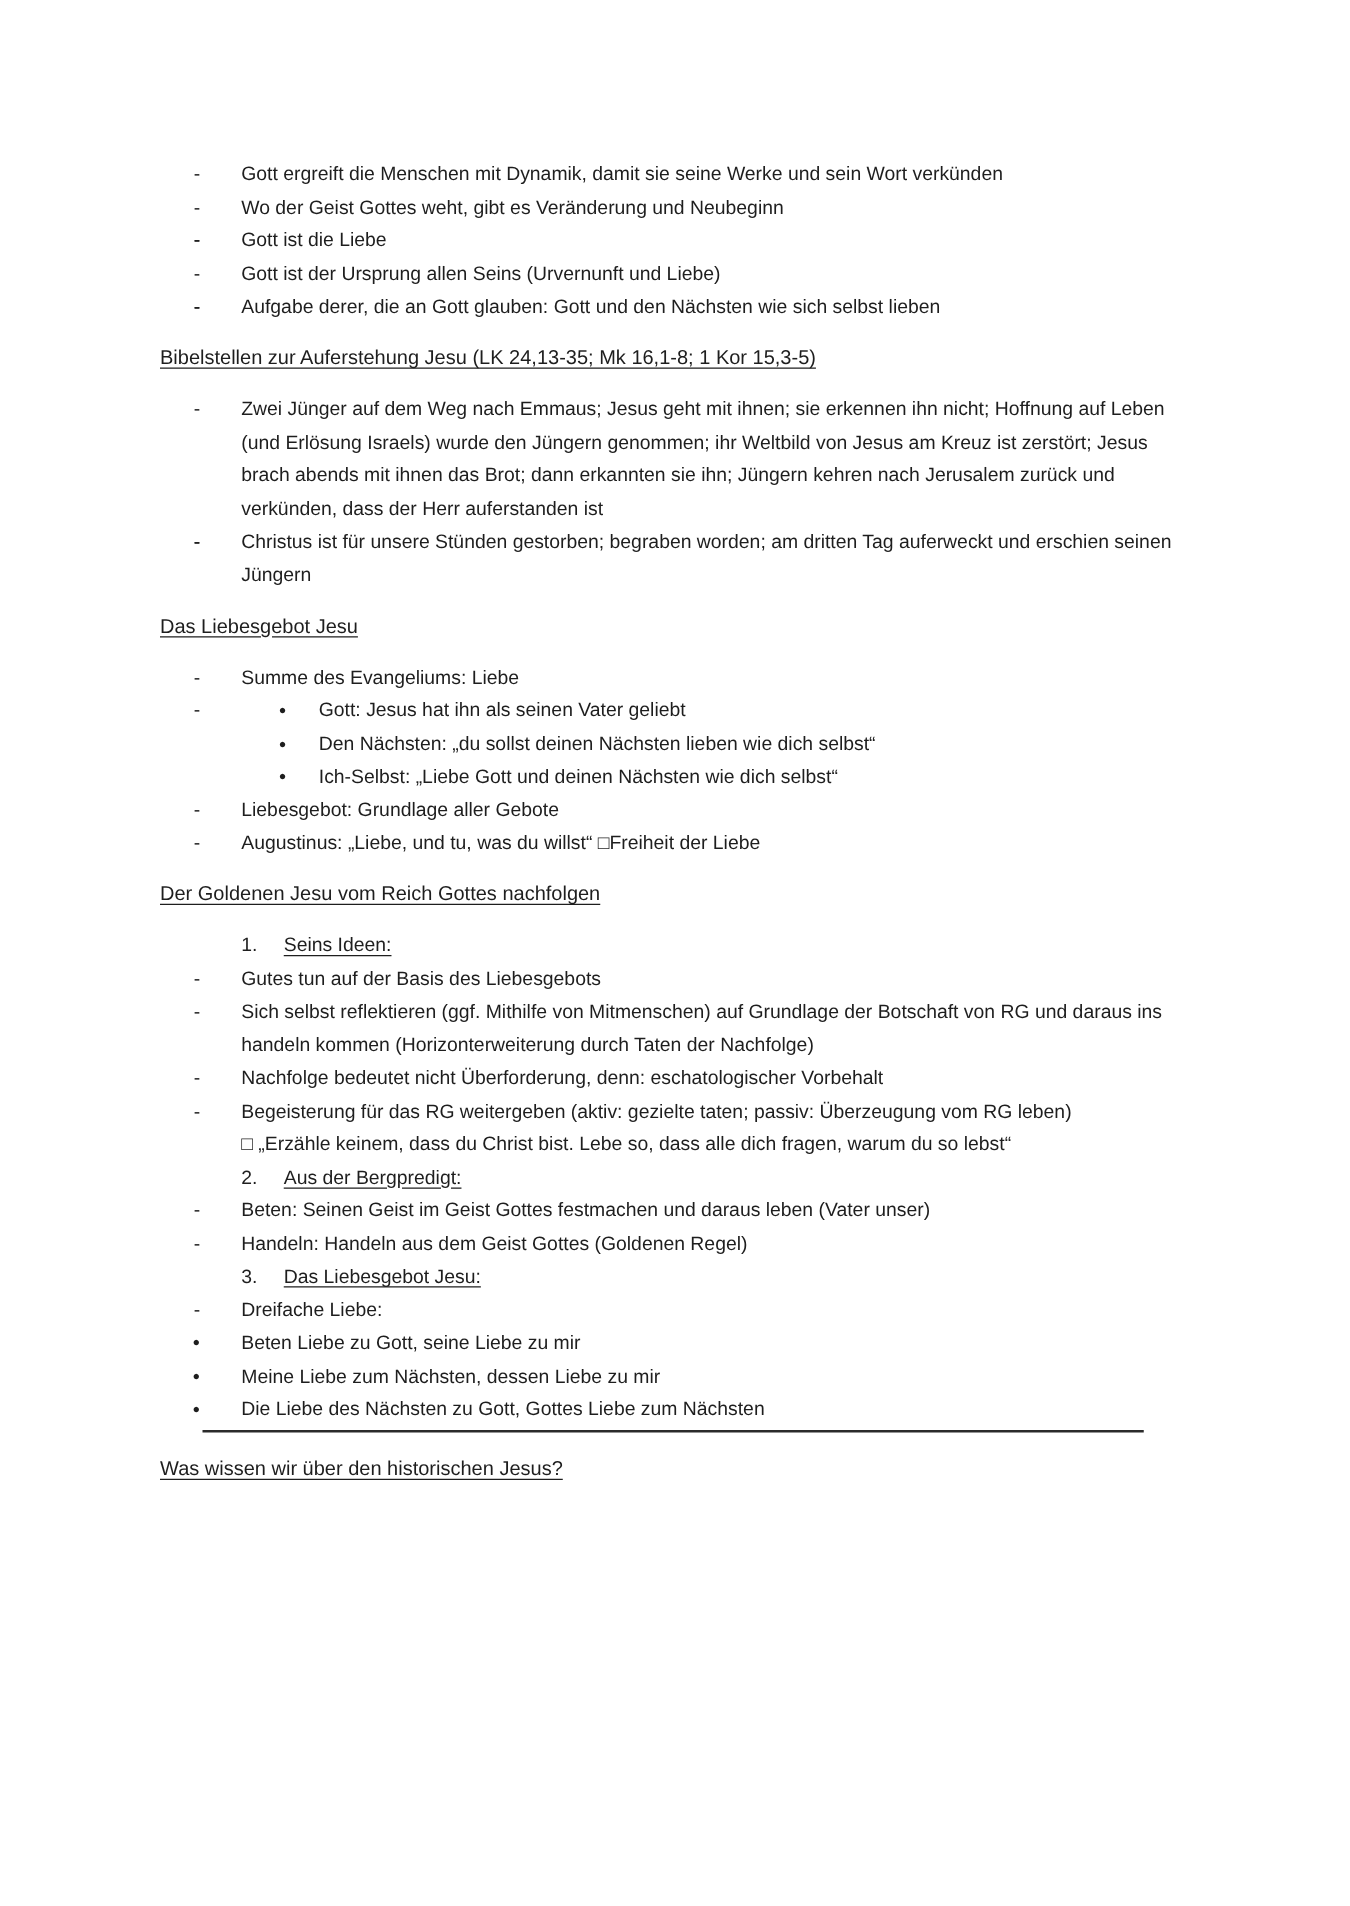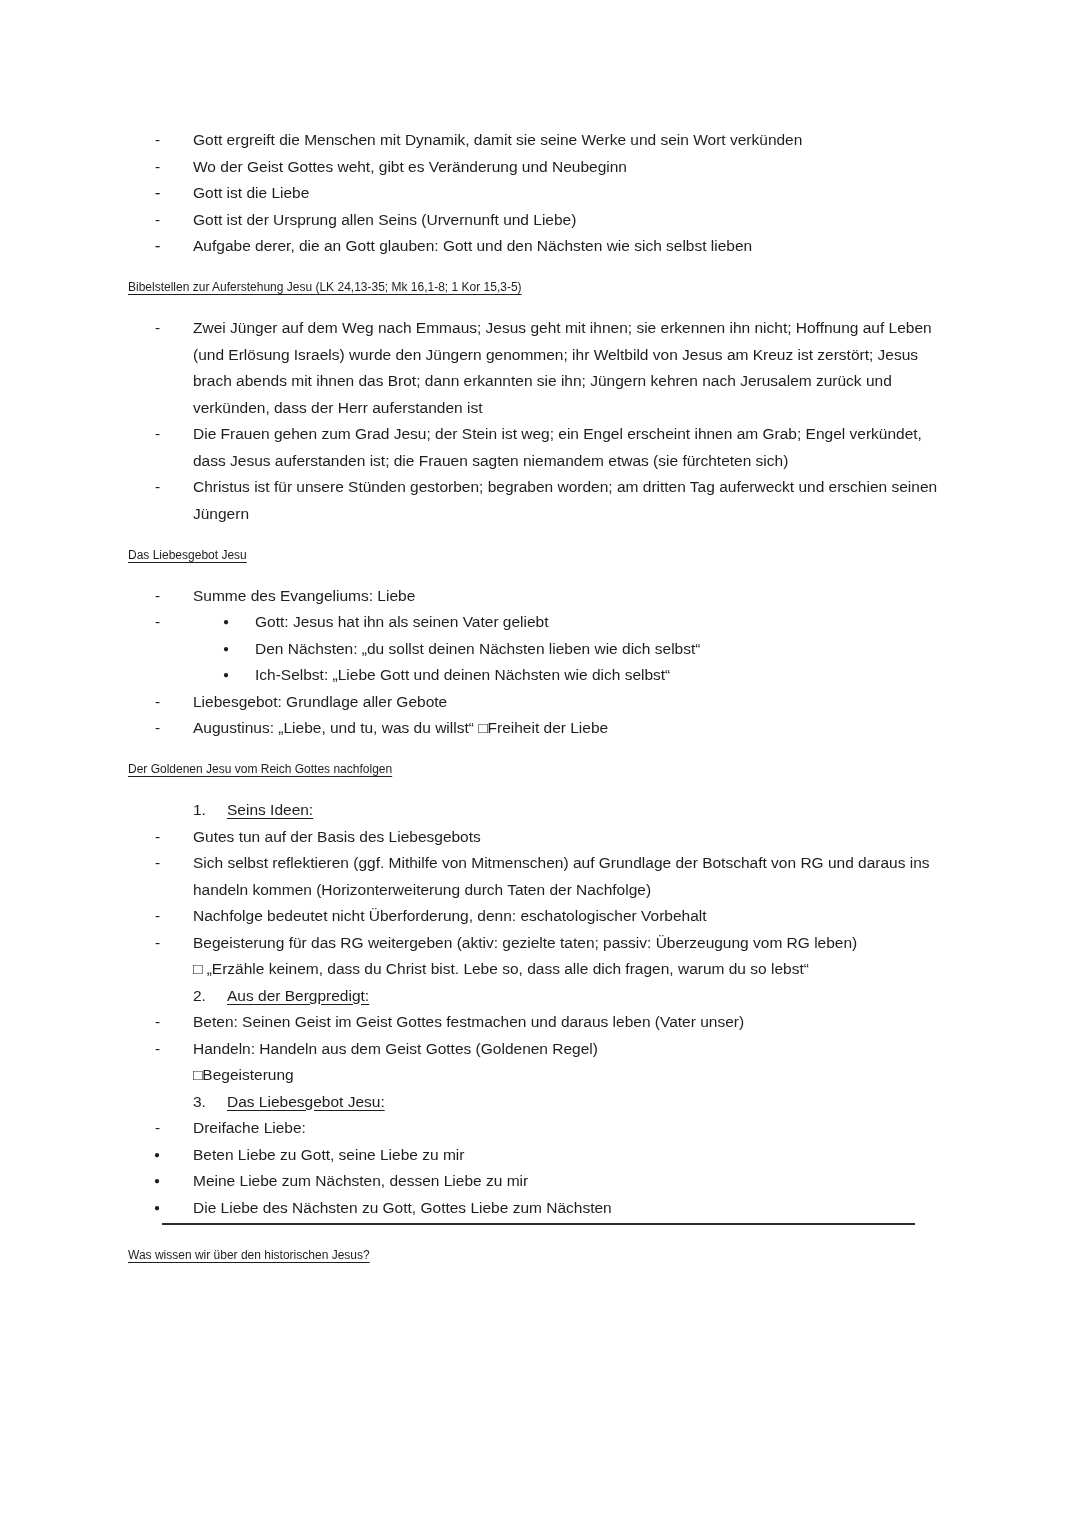--- a/index.html
+++ b/index.html
@@ -10,21 +10,21 @@
     background: #ffffff;
     box-sizing: border-box;
     padding: 127px 135px 0 128px;
     font-family: "Liberation Sans", "DejaVu Sans", sans-serif;
     font-size: 15.5px;
     line-height: 26.5px;
     color: #1e1e1e;
     overflow: hidden;
   }
   .heading {
-    font-size: 12px;
+    font-size: 16px;
     text-decoration: underline;
     text-underline-offset: 3px;
     margin: 14.5px 0;
   }
   .list-block { margin:0; padding:0; }
   .item { position: relative; }
   .item .marker { position: absolute; top: 0; }
   .item.dash  { padding-left: 65px; }
   .item.dash .marker  { left: 27px; }
   .item.disc1 { padding-left: 65px; }
@@ -52,21 +52,21 @@
         <div class="item dash"><span class="marker">-</span><span class="txt">Wo der Geist Gottes weht, gibt es Veränderung und Neubeginn</span></div>
         <div class="item dash"><span class="marker">-</span></div>
         <div class="item dash"><span class="marker">-</span><span class="txt">Gott ist die Liebe</span></div>
         <div class="item dash"><span class="marker">-</span><span class="txt">Gott ist der Ursprung allen Seins (Urvernunft und Liebe)</span></div>
         <div class="item dash"><span class="marker">-</span></div>
         <div class="item dash"><span class="marker">-</span><span class="txt">Aufgabe derer, die an Gott glauben: Gott und den Nächsten wie sich selbst lieben</span></div>
       </div>
       <div class="heading">Bibelstellen zur Auferstehung Jesu (LK 24,13-35; Mk 16,1-8; 1 Kor 15,3-5)</div>
       <div class="list-block">
         <div class="item dash"><span class="marker">-</span><span class="txt">Zwei Jünger auf dem Weg nach Emmaus; Jesus geht mit ihnen; sie erkennen ihn nicht; Hoffnung auf Leben (und Erlösung Israels) wurde den Jüngern genommen; ihr Weltbild von Jesus am Kreuz ist zerstört; Jesus brach abends mit ihnen das Brot; dann erkannten sie ihn; Jüngern kehren nach Jerusalem zurück und verkünden, dass der Herr auferstanden ist</span></div>
-        <div class="item dash"><span class="marker">-</span><span class="txt">Die Frauen gehen zum Grad Jesu; der Stein ist weg; ein Engel erscheint ihnen am Grab; Engel verkündet, dass Jesus auferstanden ist; die Frauen sagten niemandem etwas (sie fürchteten sich)</span></div>
+        <div class="item dash"><span class="marker">-</span></div>
         <div class="item dash"><span class="marker">-</span><span class="txt">Christus ist für unsere Stünden gestorben; begraben worden; am dritten Tag auferweckt und erschien seinen Jüngern</span></div>
       </div>
       <div class="heading">Das Liebesgebot Jesu</div>
       <div class="list-block">
         <div class="item dash"><span class="marker">-</span><span class="txt">Summe des Evangeliums: Liebe</span></div>
         <div class="item dash"><span class="marker">-</span></div>
         <div class="item disc2"><span class="marker">●</span><span class="txt">Gott: Jesus hat ihn als seinen Vater geliebt</span></div>
         <div class="item disc2"><span class="marker">●</span><span class="txt">Den Nächsten: „du sollst deinen Nächsten lieben wie dich selbst“</span></div>
         <div class="item disc2"><span class="marker">●</span><span class="txt">Ich-Selbst: „Liebe Gott und deinen Nächsten wie dich selbst“</span></div>
         <div class="item dash"><span class="marker">-</span><span class="txt">Liebesgebot: Grundlage aller Gebote</span></div>
@@ -76,21 +76,20 @@
       <div class="list-block">
         <div class="item num"><span class="marker">1.</span><span class="txt u">Seins Ideen:</span></div>
         <div class="item dash"><span class="marker">-</span><span class="txt">Gutes tun auf der Basis des Liebesgebots</span></div>
         <div class="item dash"><span class="marker">-</span><span class="txt">Sich selbst reflektieren (ggf. Mithilfe von Mitmenschen) auf Grundlage der Botschaft von RG und daraus ins handeln kommen (Horizonterweiterung durch Taten der Nachfolge)</span></div>
         <div class="item dash"><span class="marker">-</span><span class="txt">Nachfolge bedeutet nicht Überforderung, denn: eschatologischer Vorbehalt</span></div>
         <div class="item dash"><span class="marker">-</span><span class="txt">Begeisterung für das RG weitergeben (aktiv: gezielte taten; passiv: Überzeugung vom RG leben)</span></div>
         <div class="item none"><span class="txt">□ „Erzähle keinem, dass du Christ bist. Lebe so, dass alle dich fragen, warum du so lebst“</span></div>
         <div class="item num"><span class="marker">2.</span><span class="txt u">Aus der Bergpredigt:</span></div>
         <div class="item dash"><span class="marker">-</span><span class="txt">Beten: Seinen Geist im Geist Gottes festmachen und daraus leben (Vater unser)</span></div>
         <div class="item dash"><span class="marker">-</span><span class="txt">Handeln: Handeln aus dem Geist Gottes (Goldenen Regel)</span></div>
-        <div class="item none"><span class="txt">□Begeisterung</span></div>
         <div class="item num"><span class="marker">3.</span><span class="txt u">Das Liebesgebot Jesu:</span></div>
         <div class="item dash"><span class="marker">-</span><span class="txt">Dreifache Liebe:</span></div>
         <div class="item disc1"><span class="marker">●</span><span class="txt">Beten Liebe zu Gott, seine Liebe zu mir</span></div>
         <div class="item disc1"><span class="marker">●</span><span class="txt">Meine Liebe zum Nächsten, dessen Liebe zu mir</span></div>
         <div class="item disc1"><span class="marker">●</span><span class="txt">Die Liebe des Nächsten zu Gott, Gottes Liebe zum Nächsten</span></div>
       </div>
       <div class="rule"></div>
       <div class="heading">Was wissen wir über den historischen Jesus?</div>
     </div>
 </div>

